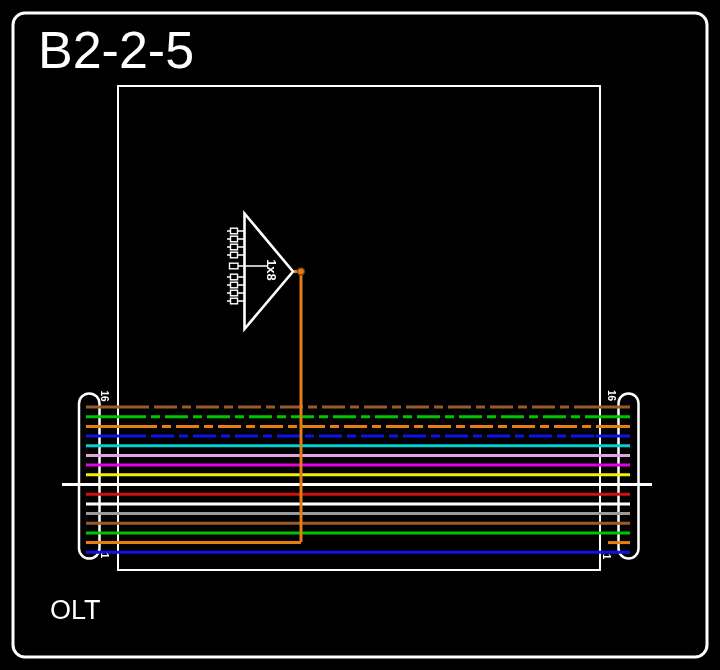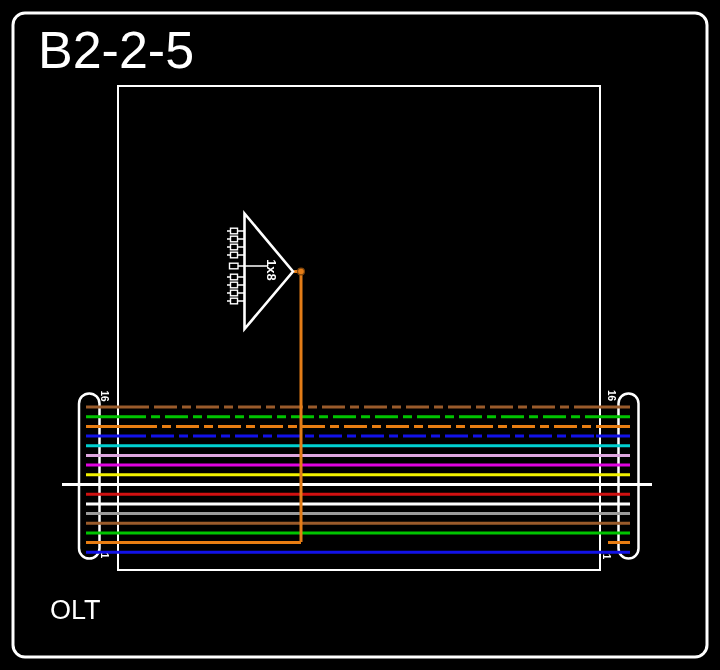--- a/index.html
+++ b/index.html
@@ -1,17 +1,17 @@
 <!DOCTYPE html>
 <html><head>
 <meta charset="utf-8">
 <style>
   html,body{margin:0;padding:0;background:#000;}
   .stage{position:relative;width:720px;height:670px;background:#000;overflow:hidden;
-         font-family:"Liberation Sans", sans-serif;border-radius:6px;}
+         font-family:"Liberation Sans", sans-serif;}
   svg text{font-family:"Liberation Sans", sans-serif;}
 </style>
 </head>
 <body>
 
 <div class="stage">
 <svg width="720" height="670" viewBox="0 0 720 670">
 
   <rect x="13" y="13" width="694" height="644" rx="12" ry="12" fill="none" stroke="#ffffff" stroke-width="3"></rect>
 

